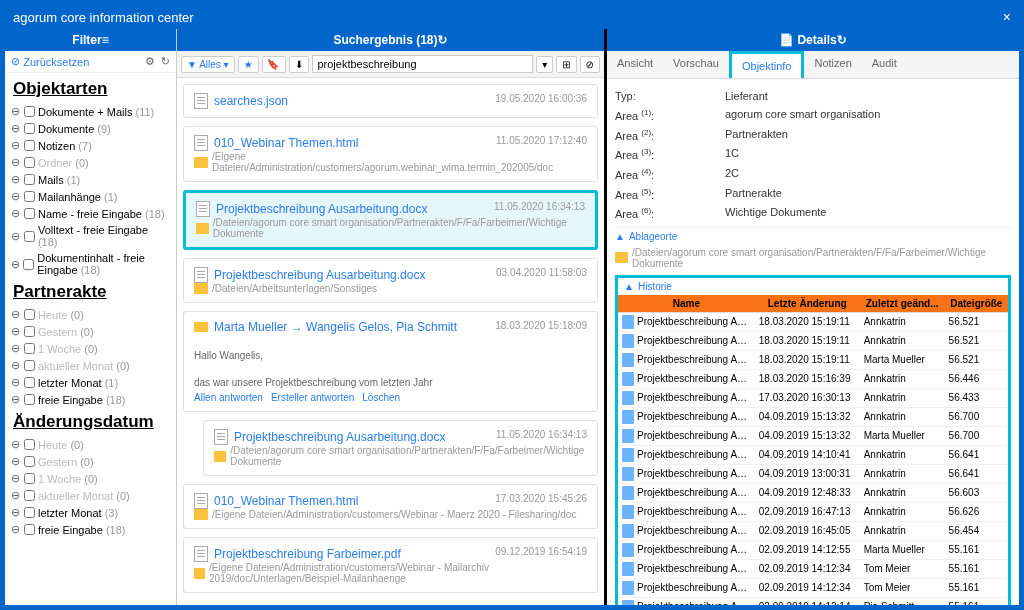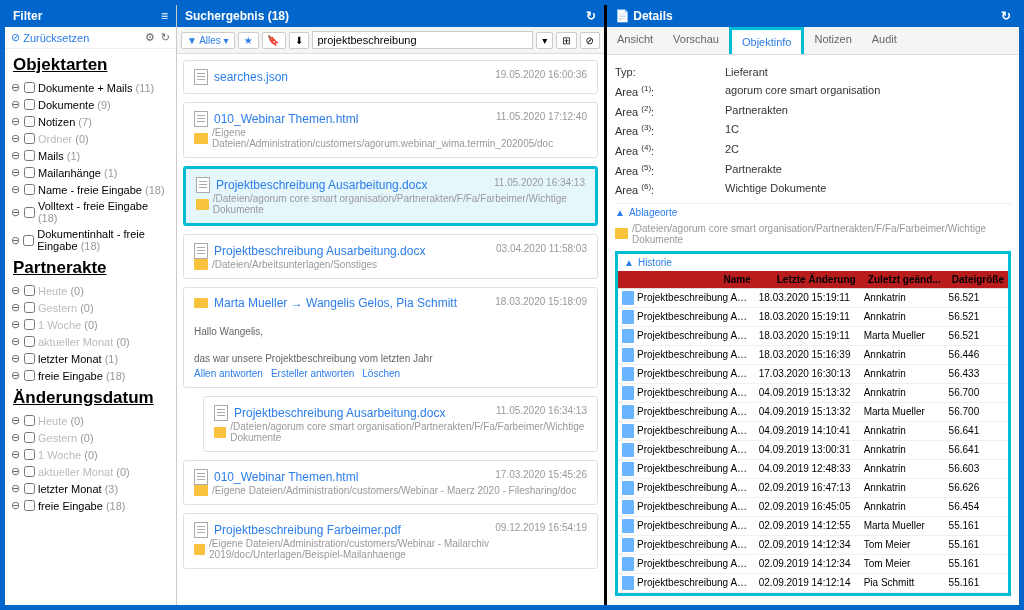--- a/index.html
+++ b/index.html
@@ -2,21 +2,21 @@
 <html><head>
 <meta charset="utf-8">
 <style>
 * { margin: 0; padding: 0; box-sizing: border-box; font-family: Arial, sans-serif; }
 body { background: #0066cc; padding: 4px; width: 1024px; height: 610px; overflow: hidden; }
 .app-window { background: #fff; height: 100%; display: flex; flex-direction: column; border: 1px solid #0066cc; }
 .title-bar { background: #0066cc; color: #fff; padding: 4px 8px; font-size: 13px; display: flex; justify-content: space-between; align-items: center; }
 .title-bar .close { cursor: pointer; font-size: 14px; }
 .main-content { display: flex; flex: 1; overflow: hidden; }
 .panel { display: flex; flex-direction: column; overflow: hidden; }
-.panel-header { background: #0066cc; color: #fff; padding: 4px 8px; font-size: 12px; font-weight: bold; display: flex; justify-content: space-between; align-items: center; }
+.panel-header { background: #0066cc; color: #fff; padding: 4px 8px; font-size: 12px; font-weight: bold; display: flex; justify-content: center; align-items: center; }
 .panel-header .icon-btn { cursor: pointer; color: #fff; }
 .filter-panel { width: 172px; border-right: 1px solid #ccc; }
 .results-panel { width: 430px; border-right: 3px solid #000000; }
 .details-panel { flex: 1; }
 .toolbar { background: #f5f5f5; padding: 4px; border-bottom: 1px solid #ddd; display: flex; align-items: center; gap: 3px; font-size: 11px; }
 .toolbar .btn { padding: 2px 5px; border: 1px solid #ccc; background: #fff; cursor: pointer; font-size: 10px; border-radius: 2px; }
 .toolbar input { flex: 1; padding: 2px 4px; border: 1px solid #ccc; font-size: 11px; }
 .filter-body { flex: 1; overflow-y: auto; font-size: 11px; padding: 2px; }
 .filter-section-title { font-weight: bold; padding: 4px 6px; font-size: 17px; text-decoration: underline; }
 .filter-item { display: flex; align-items: center; padding: 2px 4px; gap: 3px; cursor: pointer; }
@@ -43,33 +43,37 @@
 .tabs { display: flex; border-bottom: 1px solid #ddd; background: #f5f5f5; font-size: 11px; }
 .tab { padding: 6px 10px; cursor: pointer; color: #666; }
 .tab.active { color: #2b7de9; border: 3px solid #00bcd4; border-bottom: none; background: #fff; }
 .details-body { flex: 1; overflow-y: auto; padding: 8px; font-size: 11px; }
 .info-row { display: flex; padding: 3px 0; }
 .info-row .label { width: 110px; color: #333; }
 .info-row .value { color: #333; }
 .section-collapse { display: flex; align-items: center; gap: 4px; padding: 3px 0; color: #2b7de9; font-size: 10px; cursor: pointer; border-top: 1px solid #eee; margin-top: 4px; }
 .history-container { border: 3px solid #00bcd4; margin-top: 4px; }
 .history-table { width: 100%; border-collapse: collapse; font-size: 10px; }
-.history-table th { text-align: right; padding: 3px 4px; font-weight: bold; border-bottom: 1px solid #ddd; background: #b91c1c; }
+.history-table th { text-align: center; padding: 3px 4px; font-weight: bold; border-bottom: 1px solid #ddd; background: #f97316; }
 .history-table td { padding: 2px 4px; border-bottom: 1px solid #f0f0f0; white-space: nowrap; overflow: hidden; text-overflow: ellipsis; }
 .history-table .doc-icon { display: inline-block; width: 12px; height: 14px; background: #6bb5ff; margin-right: 3px; vertical-align: middle; border-radius: 1px; }
 .reset-row { padding: 4px 6px; display: flex; justify-content: space-between; align-items: center; border-bottom: 1px solid #eee; font-size: 11px; }
 .reset-row .reset { color: #2b7de9; cursor: pointer; display: flex; align-items: center; gap: 3px; }
 .reset-row .icons { display: flex; gap: 6px; color: #666; cursor: pointer; }
 sup { font-size: 8px; }
 .ablage-path { font-size: 10px; color: #999; padding: 2px 0; display: flex; align-items: center; gap: 4px; }
 </style>
 </head>
 <body>
 
 <div class="app-window">
+  <div class="title-bar">
+    <span>agorum core information center</span>
+    <span class="close">×</span>
+  </div>
   <div class="main-content">
 
     <div class="panel filter-panel">
       <div class="panel-header">
         <span>Filter</span>
         <span class="icon-btn">≡</span>
       </div>
       <div class="reset-row">
         <span class="reset">⊘ <span>Zurücksetzen</span></span>
         <span class="icons">

